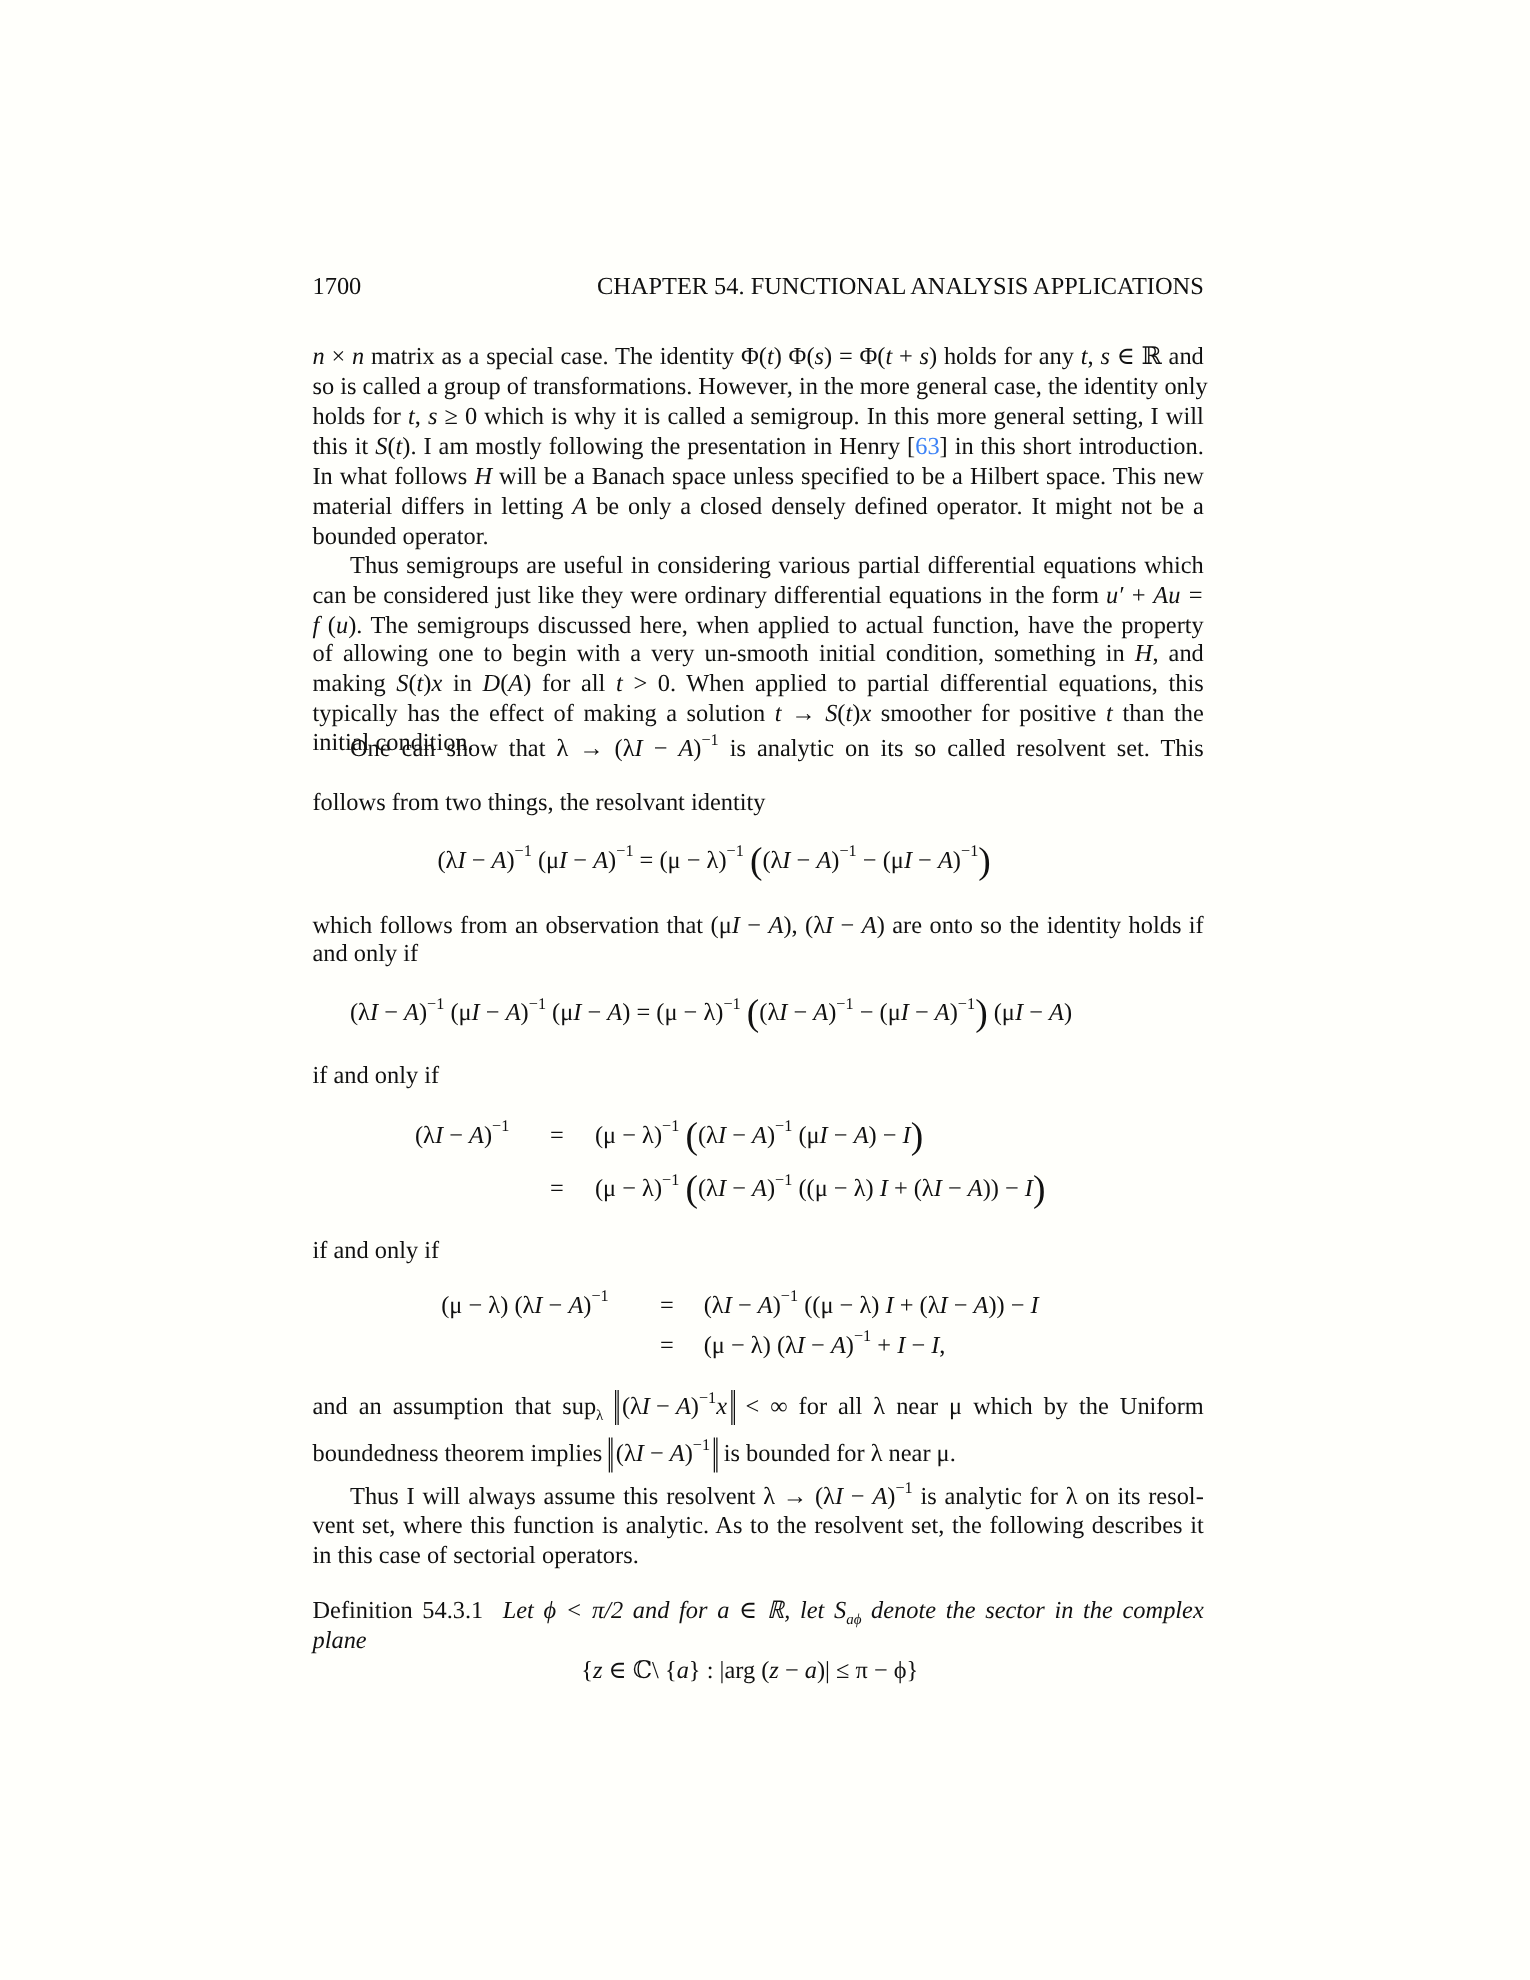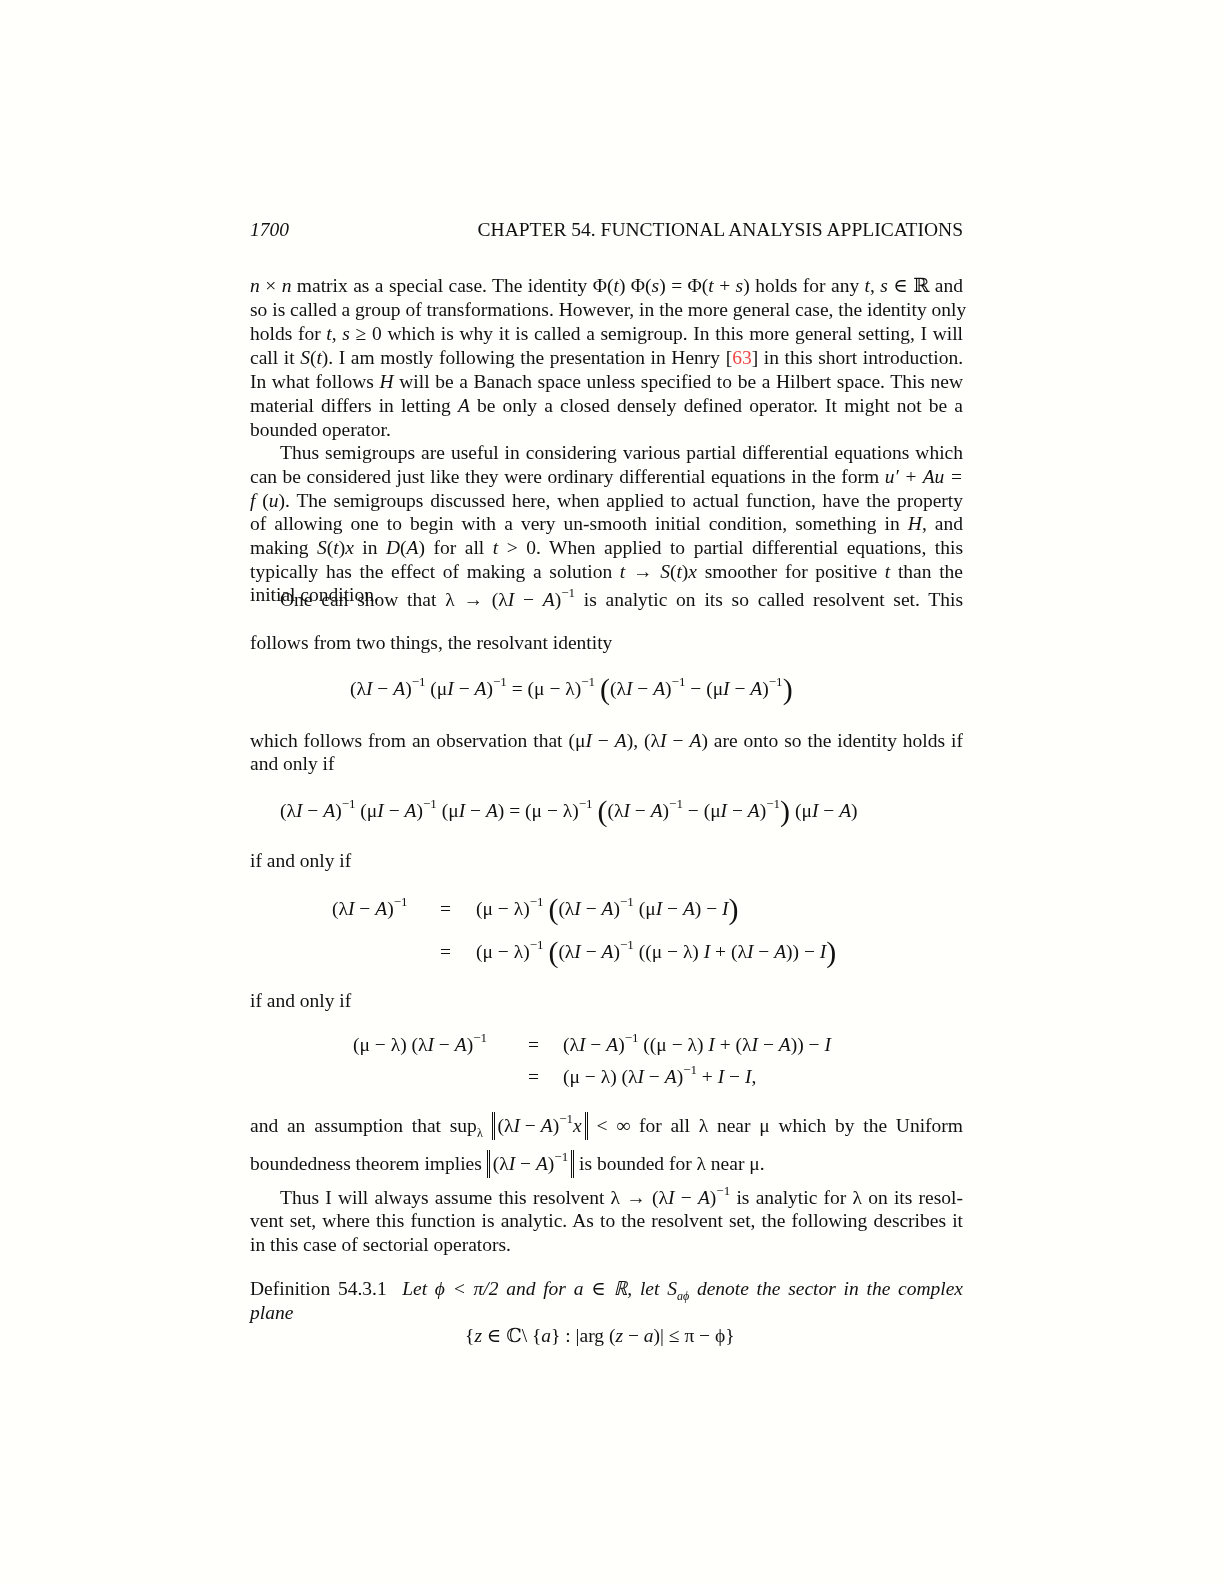--- a/index.html
+++ b/index.html
@@ -3,26 +3,26 @@
 <meta charset="utf-8">
 <style>
   html, body { margin: 0; padding: 0; }
   body {
     width: 1224px; height: 1584px; background: #fffffb;
     font-family: "Liberation Serif", "DejaVu Serif", serif;
     color: #111; position: relative; overflow: hidden;
   }
   .page { position: absolute; left: 250px; top: 0; width: 713px; }
   .header { position: absolute; top: 219px; left: 0; width: 713px; font-size: 19.5px; }
-  .header .pnum { position: absolute; left: 0; font-style: italic; }
+  .header .pnum { position: absolute; left: 0; }
   .header .chap { position: absolute; right: 0; }
   .line { position: absolute; left: 0; width: 713px; font-size: 19.5px; line-height: 24px; white-space: nowrap; }
   .just { text-align: justify; text-align-last: justify; }
   .i { font-style: italic; }
-  .cite { color: #ef4444; }
+  .cite { color: #3b82f6; }
   .eq { position: absolute; font-size: 19.5px; white-space: nowrap; }
   .big { font-size: 30px; vertical-align: -4px; line-height: 0; }
   sup { font-size: 13px; vertical-align: 9px; line-height: 0; }
   sub { font-size: 12px; vertical-align: -5px; line-height: 0; }
   .norm { display: inline-block; border-left: 3px double #111; border-right: 3px double #111; padding: 0 3px; line-height: 28px; }
   .b { font-weight: normal; }
 </style>
 </head>
 <body>
 
@@ -30,21 +30,21 @@
 
   <div class="header">
     <span class="pnum">1700</span>
     <span class="chap">CHAPTER 54.  FUNCTIONAL ANALYSIS APPLICATIONS</span>
   </div>
 
   <div>
     <div class="line just" style="top:274px"><span class="i">n</span><span> × </span><span class="i">n</span><span> matrix as a special case. The identity Φ(</span><span class="i">t</span><span>) Φ(</span><span class="i">s</span><span>) = Φ(</span><span class="i">t</span><span> + </span><span class="i">s</span><span>) holds for any </span><span class="i">t</span><span>, </span><span class="i">s</span><span> ∈ ℝ and</span></div>
     <div class="line just" style="top:298px">so is called a group of transformations. However, in the more general case, the identity only</div>
     <div class="line just" style="top:322px"><span>holds for </span><span class="i">t</span><span>, </span><span class="i">s</span><span> ≥ 0 which is why it is called a semigroup. In this more general setting, I will</span></div>
-    <div class="line just" style="top:346px"><span>call it </span><span class="i">S</span><span>(</span><span class="i">t</span><span>). I am mostly following the presentation in Henry [</span><span class="cite">63</span><span>] in this short introduction.</span></div>
+    <div class="line just" style="top:346px"><span>this it </span><span class="i">S</span><span>(</span><span class="i">t</span><span>). I am mostly following the presentation in Henry [</span><span class="cite">63</span><span>] in this short introduction.</span></div>
     <div class="line just" style="top:370px"><span>In what follows </span><span class="i">H</span><span> will be a Banach space unless specified to be a Hilbert space. This new</span></div>
     <div class="line just" style="top:394px"><span>material differs in letting </span><span class="i">A</span><span> be only a closed densely defined operator.  It might not be a</span></div>
     <div class="line" style="top:418px">bounded operator.</div>
   </div>
 
   <div>
     <div class="line just" style="top:441px; left:30px; width:683px">Thus semigroups are useful in considering various partial differential equations which</div>
     <div class="line just" style="top:465px"><span>can be considered just like they were ordinary differential equations in the form </span><span class="i">u′ + Au =</span></div>
     <div class="line just" style="top:489px"><span class="i">f</span><span> (</span><span class="i">u</span><span>). The semigroups discussed here, when applied to actual function, have the property</span></div>
     <div class="line just" style="top:512px"><span>of allowing one to begin with a very un-smooth initial condition, something in </span><span class="i">H</span><span>, and</span></div>

